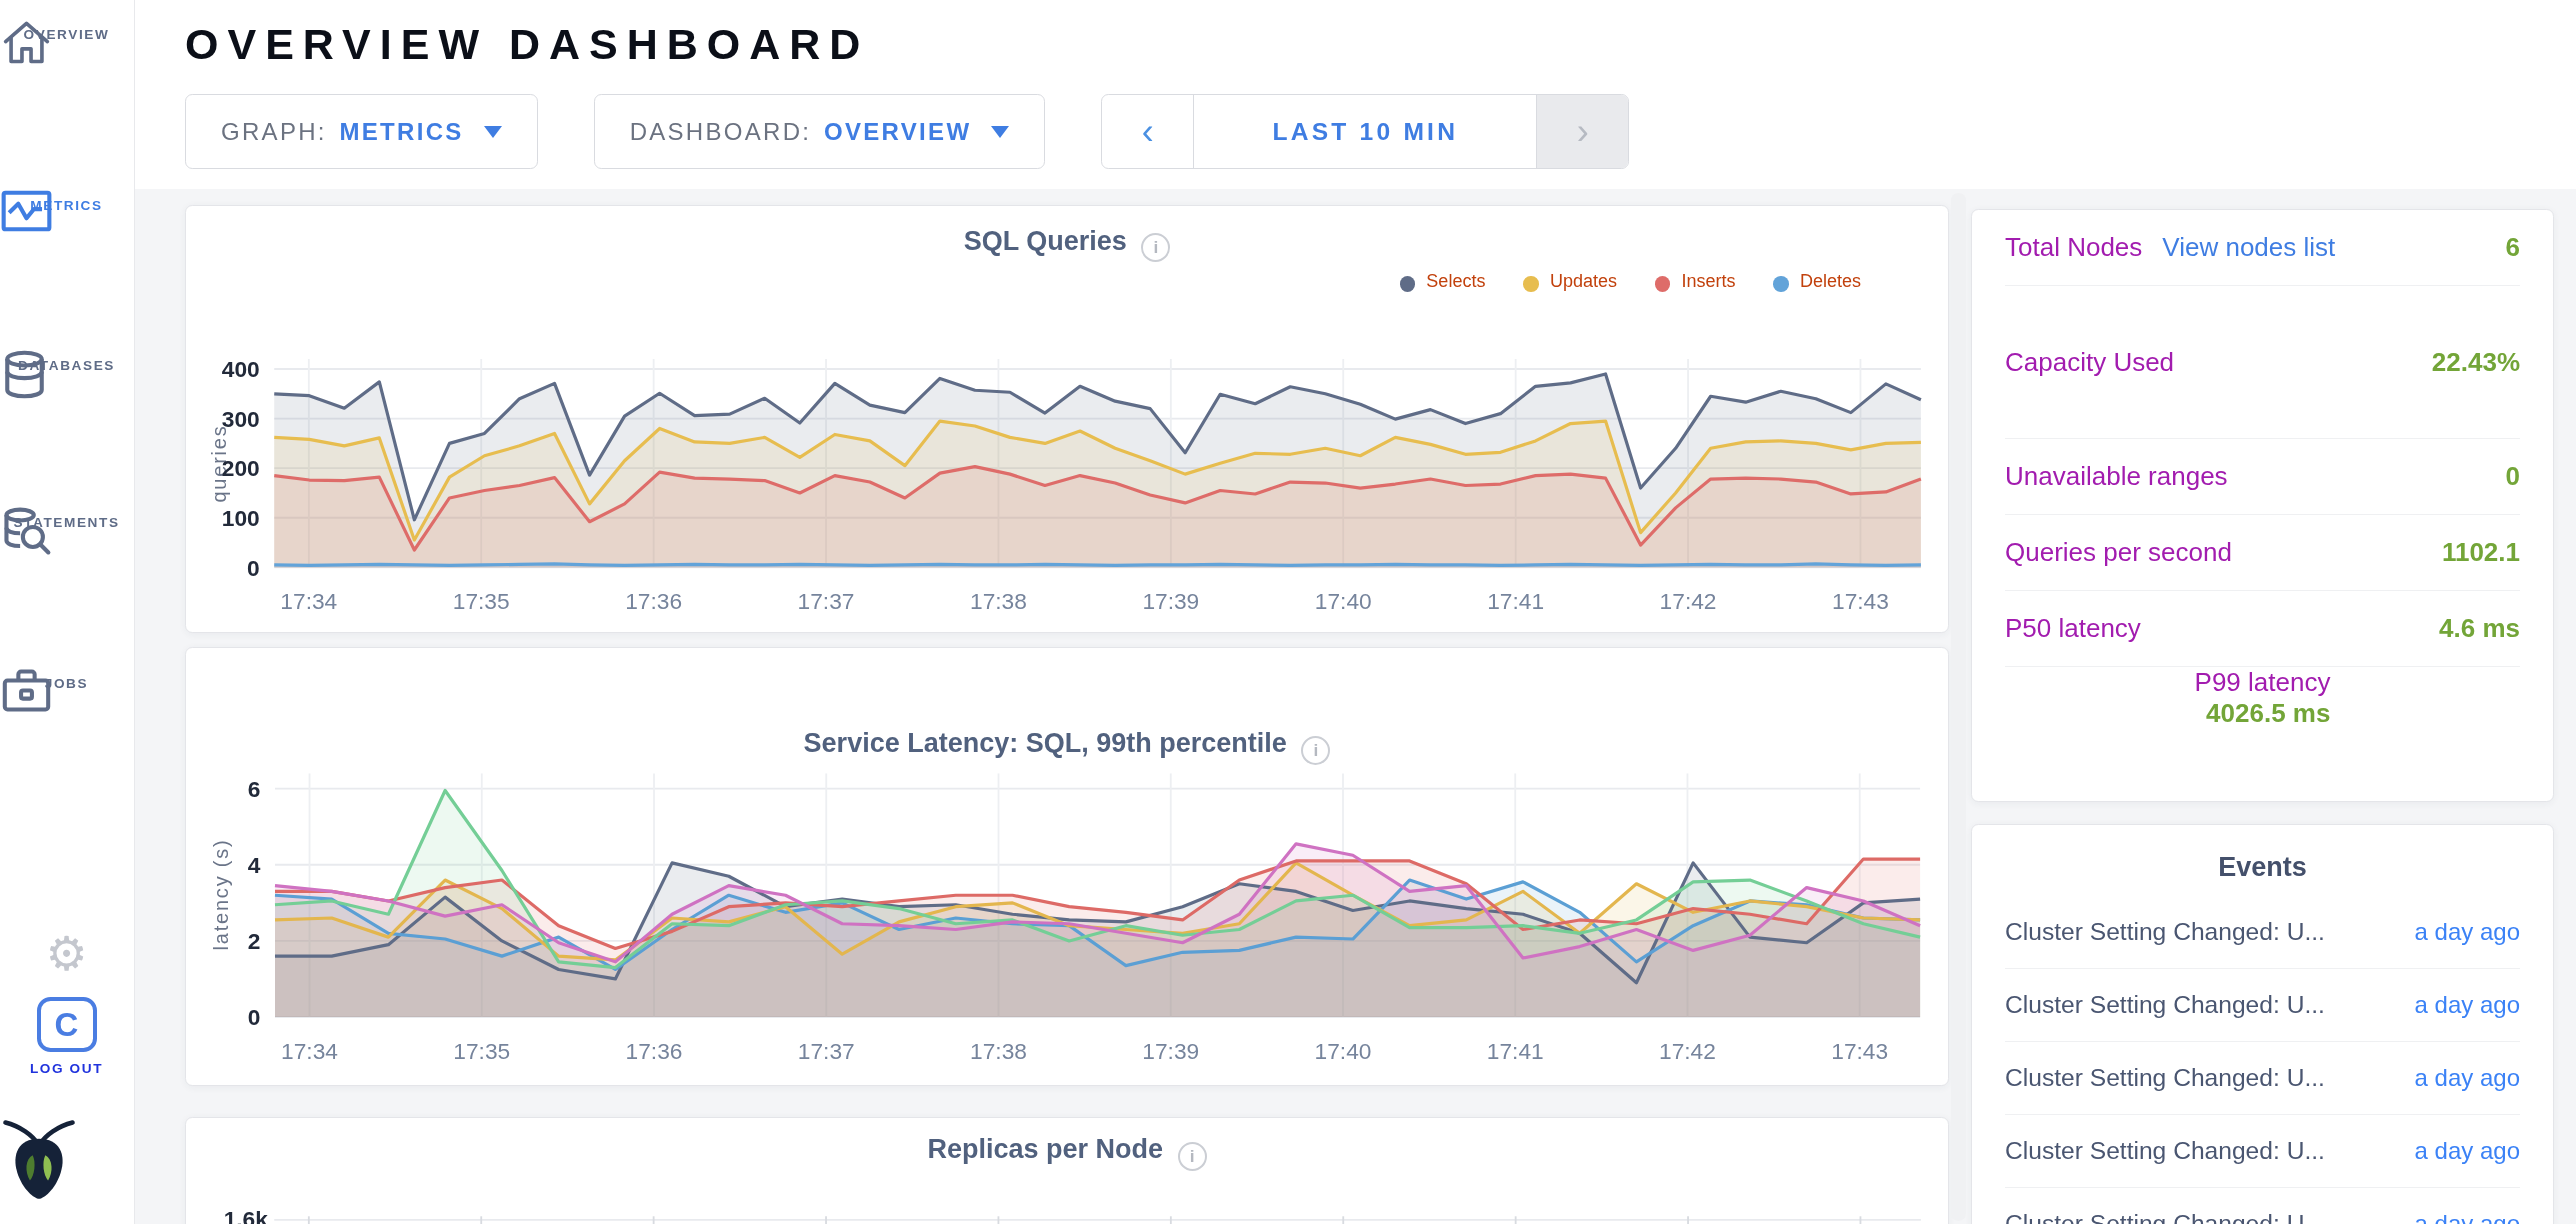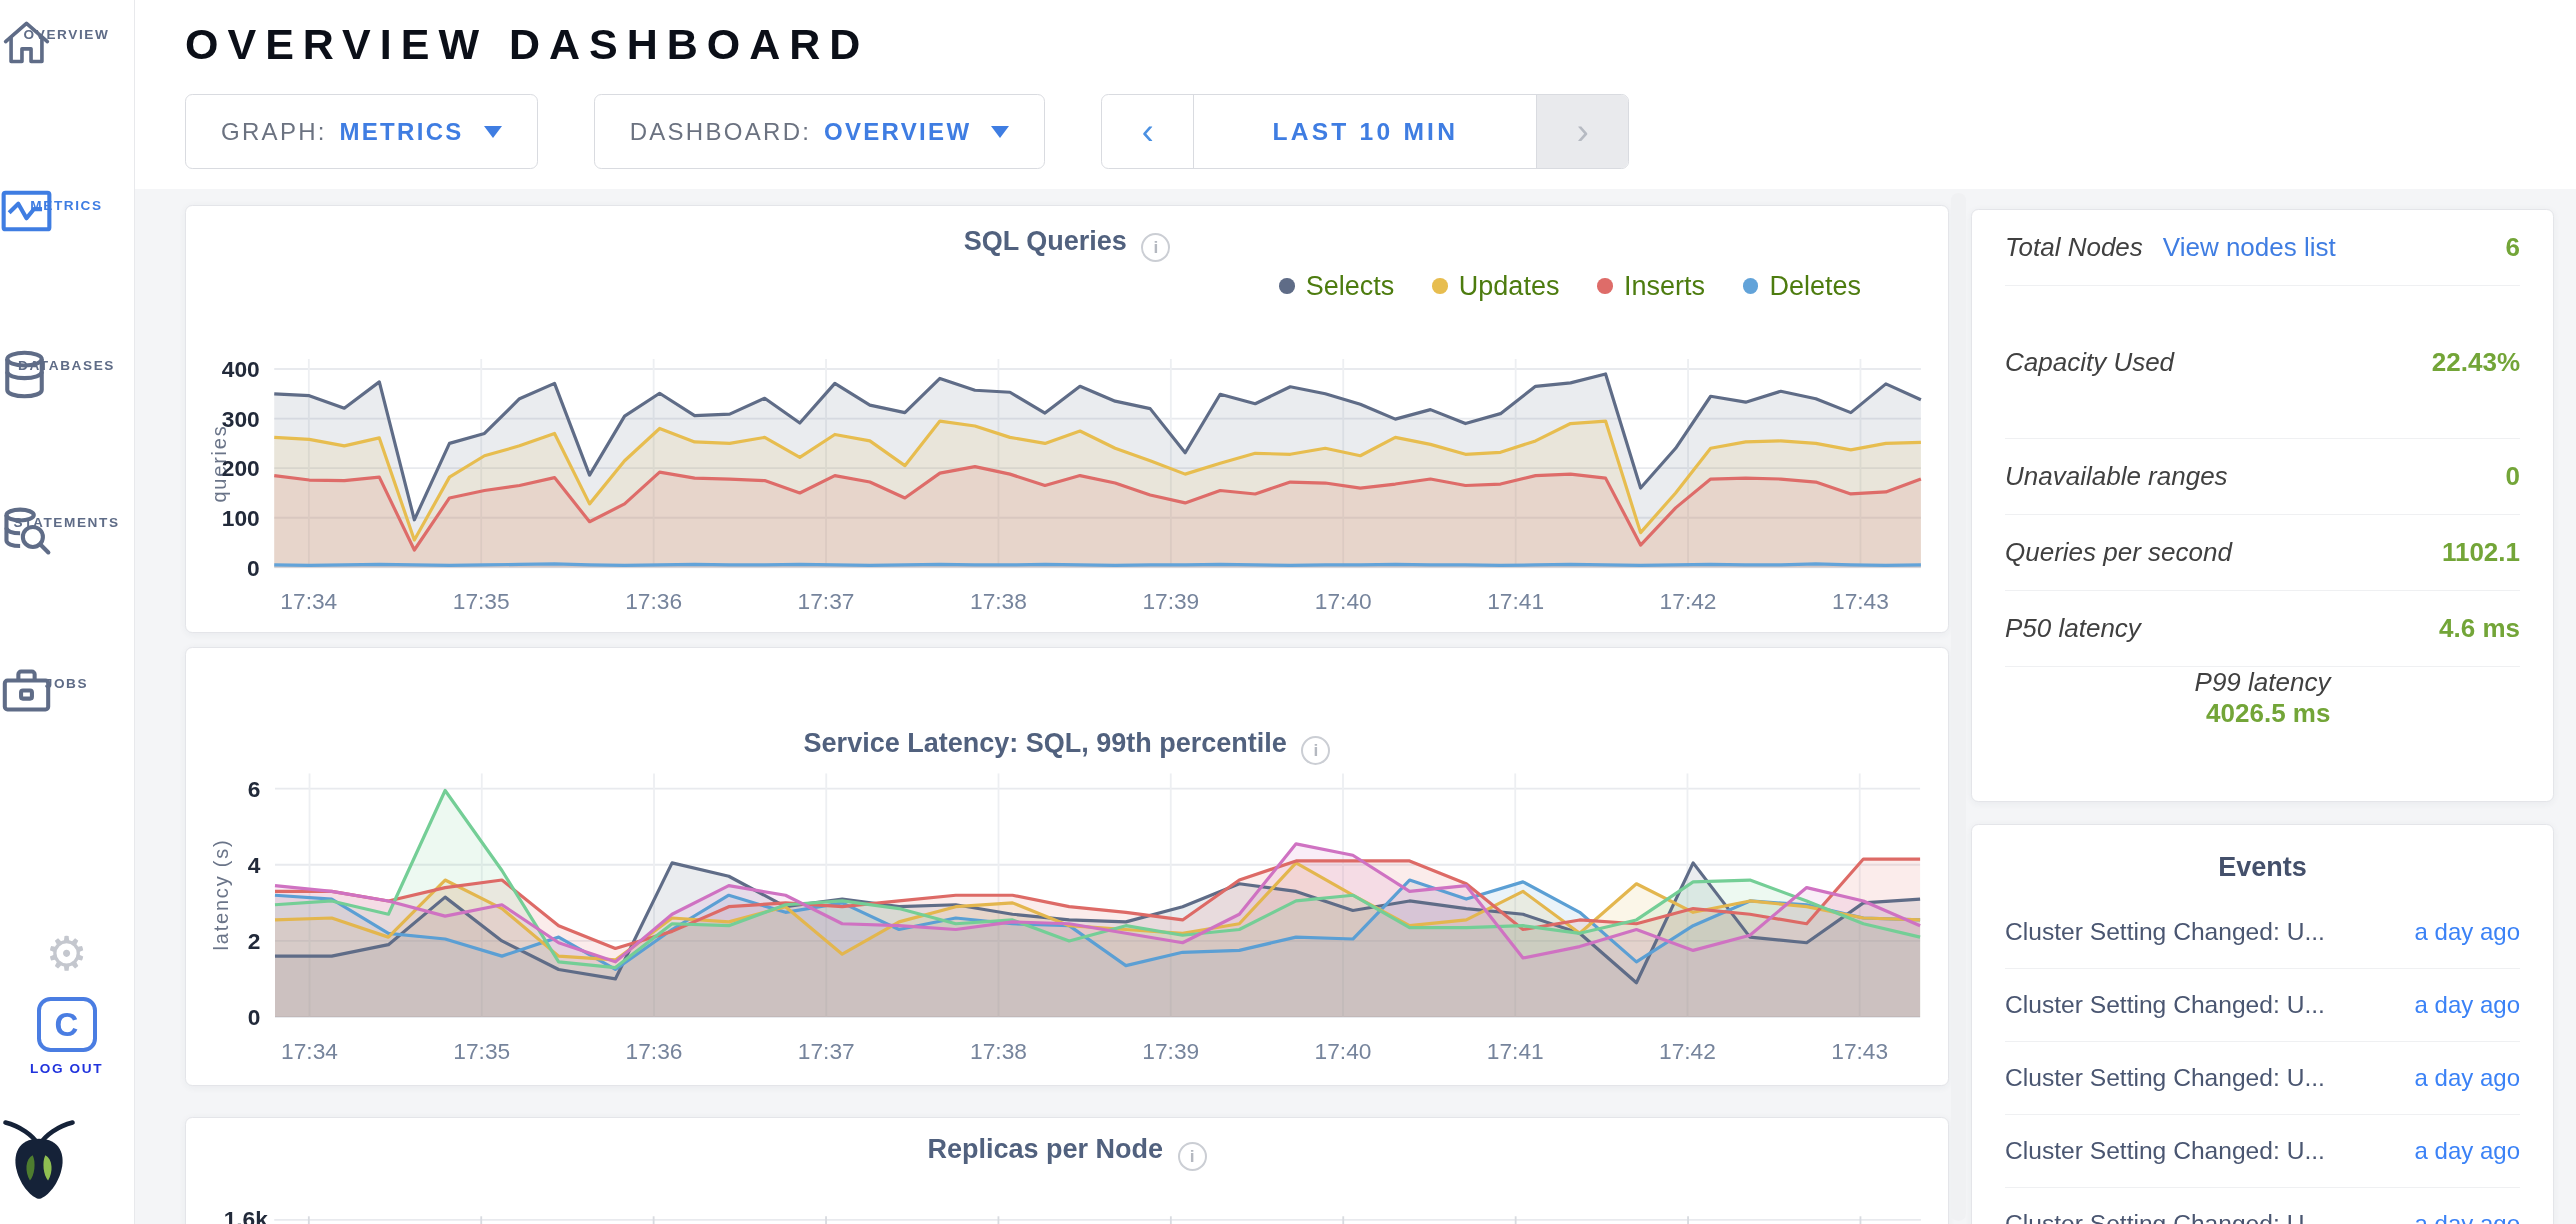--- a/index.html
+++ b/index.html
@@ -48,33 +48,33 @@
   .content { position:absolute; left:135px; top:189px; width:2441px; height:1035px;
     background:#f4f5f7; }
   .card { position:absolute; background:#fff; border:1.8px solid #e4e5e9; border-radius:7.3px;
     box-shadow:0 1.8px 7.3px rgba(40,50,70,.05); }
   .chart-title { position:absolute; left:0; right:0; text-align:center; font-size:27px;
     font-weight:bold; color:#51617e; }
   .info { display:inline-flex; width:29px; height:29px; border:2.7px solid #cbced4;
     border-radius:50%; color:#b4b8c0; font-size:17.3px; font-weight:bold; font-style:normal;
     align-items:center; justify-content:center; margin-left:14.6px; vertical-align:-3.6px; cursor:pointer; }
   .legend { position:absolute; display:flex; gap:38px; align-items:center; }
-  .leg-item { display:flex; align-items:center; gap:11px; font-size:27px; color:#4d7c0f; cursor:pointer; }
+  .leg-item { display:flex; align-items:flex-end; gap:11px; font-size:18px; color:#c2410c; cursor:pointer; }
   .leg-dot { width:15.5px; height:15.5px; border-radius:50%; }
   .ylab { position:absolute; font-size:20px; letter-spacing:1.8px; color:#6a7488;
     transform:rotate(-90deg); transform-origin:center; white-space:nowrap; }
   svg { position:absolute; left:0; top:0; }
   svg text { font-family:"Liberation Sans", sans-serif; }
 
   
   .sum-title { padding-top:20px; text-align:center; font-size:27px; font-weight:bold; color:#44506b; }
   .sum-row { margin:0 33px; display:flex; align-items:center; flex-wrap:wrap;
     border-bottom:1.8px solid #eff0f2; }
   .sum-row:last-child { border-bottom:none;flex-direction:column; }
-  .sum-lab { font-size:26px; color:#404040;font-style:italic; }
+  .sum-lab { font-size:26px; color:#a21caf; }
   .sum-link { font-size:26px; color:#3f7de2; margin-left:20px; cursor:pointer; }
   .sum-val { margin-left:auto; font-size:26px; font-weight:bold; color:#73a538; }
   .sum-note { flex-basis:100%; font-size:23px; line-height:1.45; color:#b9bdc4; padding-top:5.5px; }
   .ev-row { margin:0 33px; height:73px; display:flex; align-items:center;
     border-bottom:1.8px solid #eff0f2; cursor:pointer; }
   .ev-row:last-child { border-bottom:none; }
   .ev-text { font-size:24.6px; color:#4a5671; }
   .ev-time { margin-left:auto; font-size:24px; color:#3b82f6; }
   .scroll-strip { position:absolute; width:14.6px; background:#f0f1f3; border-radius:7.3px; }
 </style>

